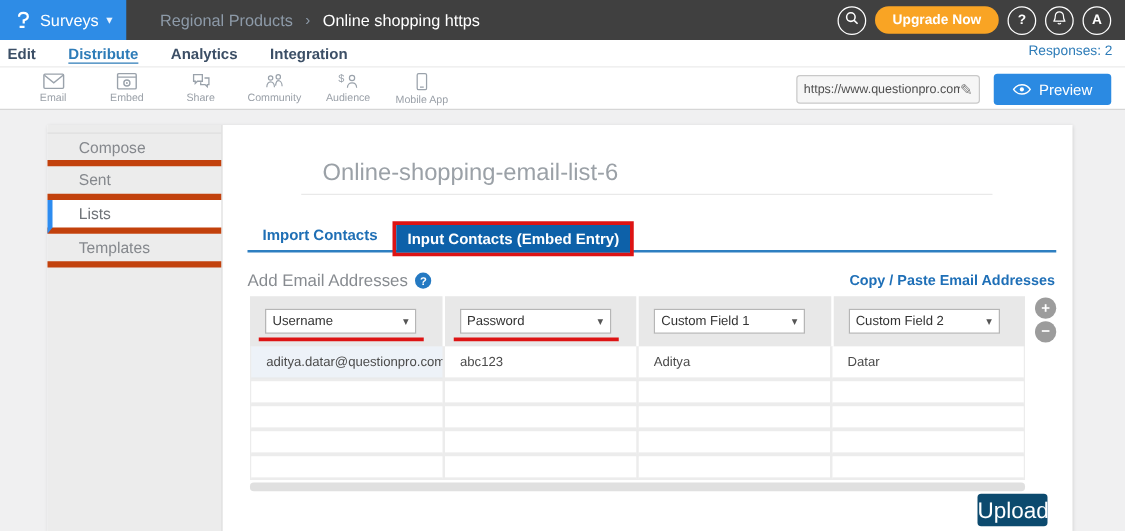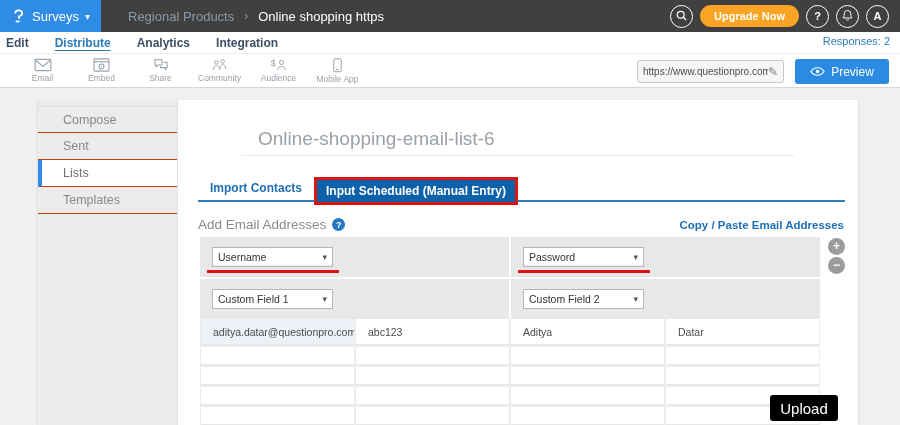--- a/index.html
+++ b/index.html
@@ -31,56 +31,56 @@
   .tool-item .tool-label { font-size:8.5px; color:#9aa0a8; white-space:nowrap; }
   .tool-icon svg { display:block; }
   .url-box { position:absolute; right:116px; top:6px; width:147px; height:23px; background:#f6f6f6; border:1px solid #c9c9c9; border-radius:3px; display:flex; align-items:center; padding:0 5px; cursor:text; }
   .url-text { flex:1; font-size:10px; color:#4e4e4e; white-space:nowrap; overflow:hidden; }
   .pencil { font-size:12px; color:#7c7c7c; cursor:pointer; flex:none; }
   .preview-btn { position:absolute; right:11px; top:5px; width:94px; height:25px; background:#2b8ae2; border:none; border-radius:3px; color:#fff; font-size:12px; font-family:"Liberation Sans",sans-serif; display:flex; align-items:center; justify-content:center; gap:6px; cursor:pointer; }
 
   
   .card { position:absolute; left:38px; top:100px; width:820px; height:325px; background:#fff; box-shadow:0 1px 3px rgba(0,0,0,0.13); }
   .side { position:absolute; left:0; top:0; width:140px; height:325px; background:#ececec; border-right:1px solid #e0e0e0; }
-  .side-item { height:27px; display:flex; align-items:center; padding-left:25px; font-size:12.5px; color:#85888d; border-bottom:1px solid #c2410c; cursor:pointer; }
+  .side-item { height:27px; display:flex; align-items:center; padding-left:25px; font-size:12.5px; color:#85888d; border-bottom:5px solid #c2410c; cursor:pointer; }
   .side-item:first-child { margin-top:6px; border-top:1px solid #dedede; }
   .side-item.active { background:#fff; border-left:4px solid #2d8cf0; padding-left:21px; color:#6f7378; }
 
   .main { position:absolute; left:140px; top:0; right:0; bottom:0; }
   .list-title { position:absolute; left:63px; top:22px; width:553px; height:34px; border-bottom:1px solid #e9e9e9; display:flex; align-items:center; padding-left:17px; font-size:19px; color:#9ba1a7; cursor:text; }
 
   .tabbar { position:absolute; left:20px; top:78px; width:647px; height:24px; border-bottom:2px solid #2e7fc1; display:flex; align-items:flex-end; }
   .tab { font-size:12px; font-weight:bold; color:#1f6fb5; padding:0 12px; line-height:24px; cursor:pointer; white-space:nowrap; }
   .tab-active-wrap { border:3px solid #dd1414; margin:-3px 0 -5px 0; position:relative; z-index:2; background:#fff; cursor:pointer; }
   .tab-active { background:#0d61a9; color:#fff; font-size:12px; font-weight:bold; padding:0 9px; line-height:22px; white-space:nowrap; }
 
   .section-row { position:absolute; left:20px; top:117px; right:14px; display:flex; align-items:center; justify-content:space-between; }
   .section-title { font-size:13.5px; color:#878b90; display:flex; align-items:center; gap:6px; }
   .help-circle { width:13px; height:13px; border-radius:50%; background:#2479c2; color:#fff; font-size:9px; font-weight:bold; display:inline-flex; align-items:center; justify-content:center; cursor:pointer; }
   .copy-link { font-size:11.5px; font-weight:bold; color:#1e6fb7; cursor:pointer; }
 
   .table-wrap { position:absolute; left:22px; top:137px; width:620px; }
-  .thead { display:grid; grid-template-columns:1fr 1fr; gap:2px; background:#fff; }
+  .thead { display:grid; grid-template-columns:1fr 1fr 1fr 1fr; gap:2px; background:#fff; }
   .hcell { background:#e8e8e8; height:40px; position:relative; display:flex; align-items:center; padding-left:12px; }
   .select-box { width:121px; height:20px; background:#fff; border:1px solid #b6b6b6; font-size:10.5px; color:#333; display:flex; align-items:center; justify-content:space-between; padding:0 5px; cursor:pointer; }
   .select-caret { font-size:9px; color:#555; }
   .annotation-underline { display:none; position:absolute; left:7px; top:33px; width:132px; height:3px; background:#dd1414; }
   .hcell.annotated .annotation-underline { display:block; }
 
   .tbody { display:grid; grid-template-columns:1fr 1fr 1fr 1fr; gap:2px; background:#ececec; border:1px solid #ececec; border-top:none; }
   .dcell { background:#fff; border-bottom:1px solid #e7e7e7; height:18px; display:flex; align-items:center; padding-left:12px; font-size:10.5px; color:#4b4b4b; cursor:text; overflow:hidden; white-space:nowrap; }
   .dcell:nth-child(-n+4) { height:26px; }
   .dcell:first-child { background:#edf2f8; }
 
   .hscrollbar { margin-top:2px; width:620px; height:7px; background:#e0e0e0; border-radius:3px; cursor:pointer; }
 
   .row-btns { position:absolute; left:650px; top:138px; display:flex; flex-direction:column; gap:2px; }
   .round-btn { width:17px; height:17px; border-radius:50%; background:#9c9c9c; border:none; color:#fff; font-size:12px; font-weight:bold; line-height:15px; text-align:center; cursor:pointer; padding:0; font-family:"Liberation Sans",sans-serif; }
 
-  .upload-btn { position:absolute; right:20px; bottom:4px; width:68px; height:26px; background:#000000; border:none; border-radius:3px; color:#fff; font-size:15px; font-family:"Liberation Sans",sans-serif; cursor:pointer; }
+  .upload-btn { position:absolute; right:20px; bottom:4px; width:56px; height:26px; background:#0c4a6e; border:none; border-radius:3px; color:#fff; font-size:18px; font-family:"Liberation Sans",sans-serif; cursor:pointer; }
 </style>
 </head>
 <body>
 
 <div id="app">
 
   <div class="header">
     <div class="logo-block">
       <span class="tool-icon">
         <svg width="15" height="16" viewBox="0 0 16 16">
@@ -215,21 +215,21 @@
       <div class="side-item">Templates</div>
     </div>
 
     <div class="main">
 
       <div class="list-title">Online-shopping-email-list-6</div>
 
       <div class="tabbar">
         <span class="tab">Import Contacts</span>
         <span class="tab-active-wrap">
-          <span class="tab-active" style="display:block;">Input Scheduled (Manual Entry)</span>
+          <span class="tab-active" style="display:block;">Input Contacts (Embed Entry)</span>
         </span>
       </div>
 
       <div class="section-row">
         <span class="section-title">
           <span>Add Email Addresses</span>
           <span class="help-circle">?</span>
         </span>
         <span class="copy-link">Copy / Paste Email Addresses</span>
       </div>

